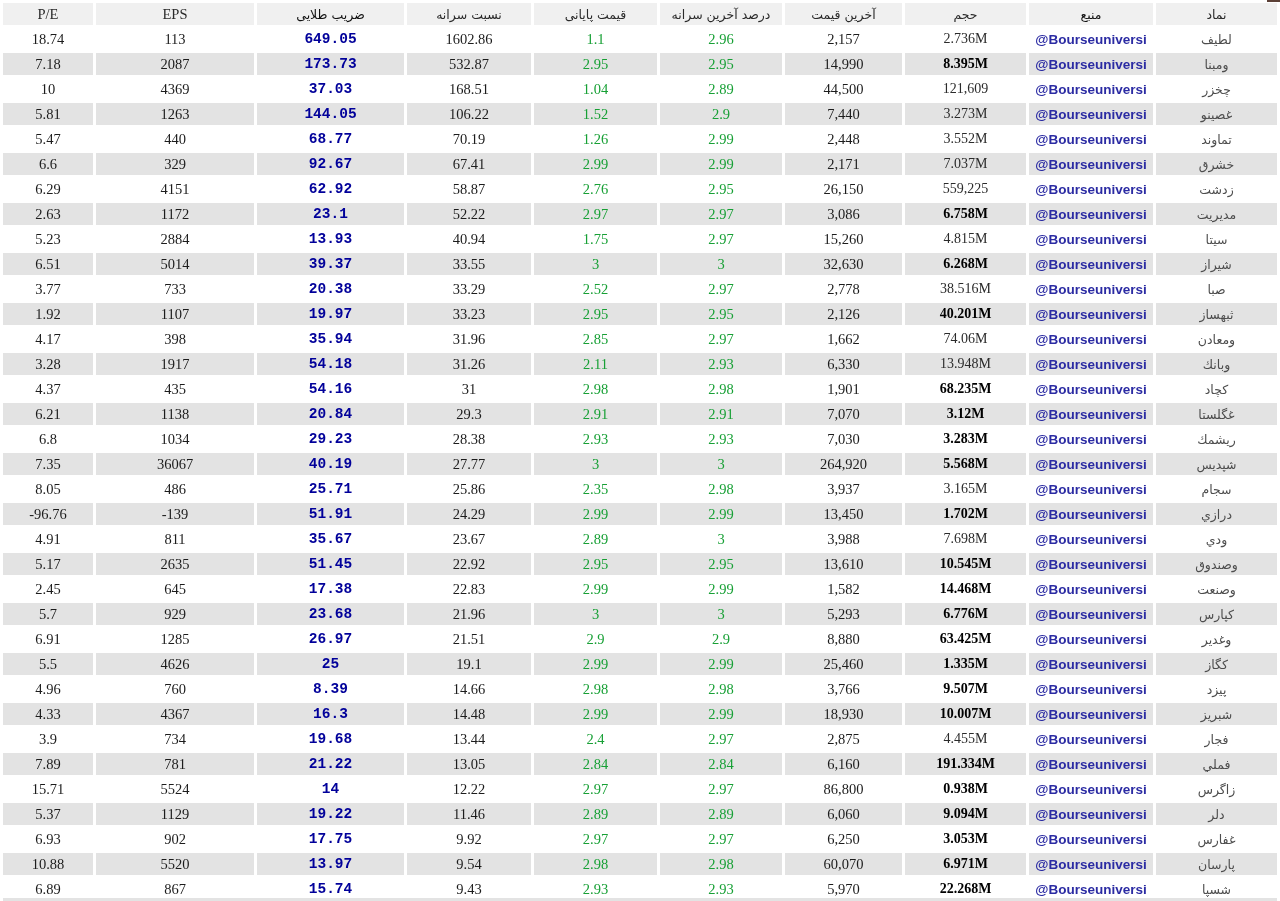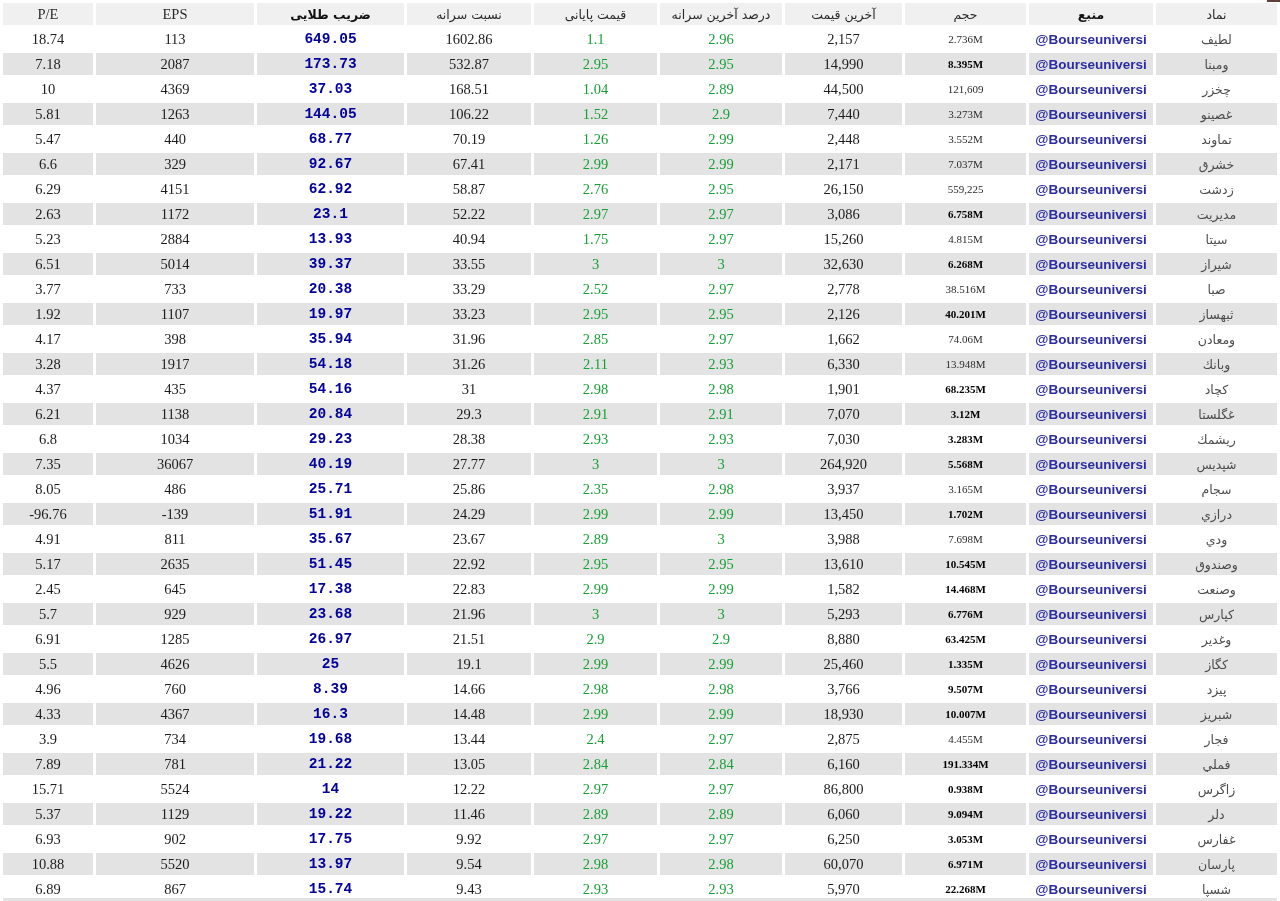--- a/index.html
+++ b/index.html
@@ -38,21 +38,21 @@
     font-family: "DejaVu Sans", sans-serif;
     font-size: 12.5px;
     font-weight: normal;
     color: #2a2a2a;
   }
   thead th.latin {
     font-family: "Liberation Serif", serif;
     font-size: 14.5px;
   }
   thead th.hbold {
-    font-weight: bold;
+    font-weight: normal;
     color: #111;
   }
   tbody tr:nth-child(odd) td { background: #ffffff; }
   tbody tr:nth-child(even) td { background: #e3e3e3; }
 
   td { direction: ltr; }
   td.c-symbol {
     direction: rtl;
     font-family: "DejaVu Sans", sans-serif;
     font-size: 12.5px;
@@ -61,21 +61,21 @@
   }
   td.c-source {
     font-family: "Liberation Sans", sans-serif;
     font-weight: bold;
     font-size: 13.5px;
     color: #2b2ba3;
     margin-left: 17px;
   }
   td.c-volume {
     font-family: "Liberation Serif", serif;
-    font-size: 11px;
+    font-size: 14px;
     color: #2b2b2b;
   }
   td.c-volume.vbold {
     font-weight: bold;
     color: #000000;
   }
   td.c-last_price,
   td.c-per_capita_ratio,
   td.c-eps,
   td.c-pe {

